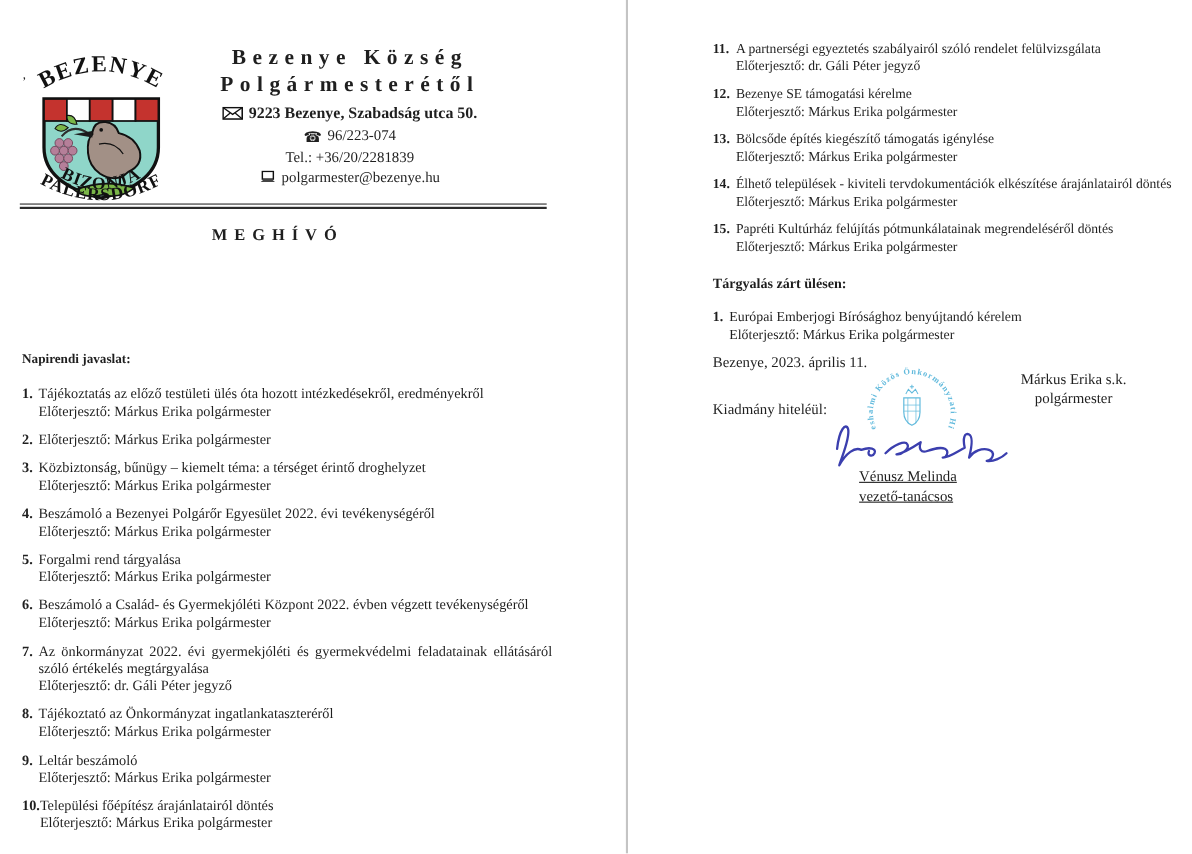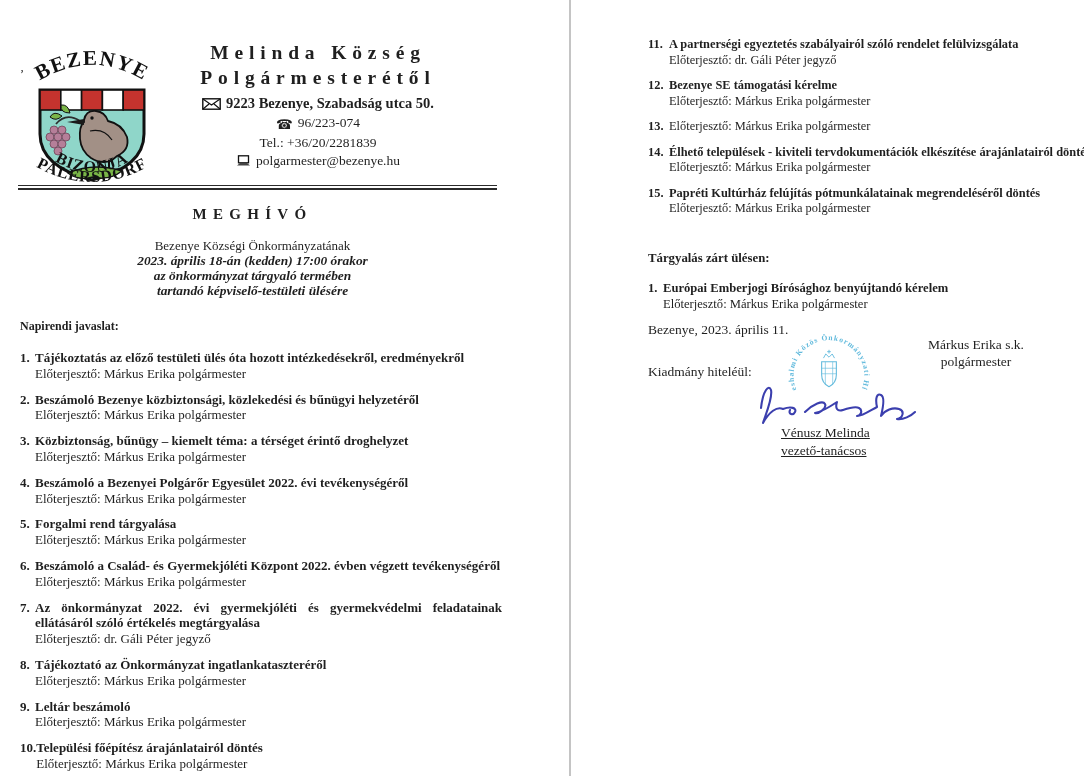--- a/index.html
+++ b/index.html
@@ -32,21 +32,21 @@
   #napirendi{position:absolute;left:20px;top:319px;font-size:12px;font-weight:bold;}
 
   
   .agenda{position:absolute;}
   #list-left{left:20px;top:350px;width:482px;font-size:13px;line-height:15.8px;}
   #list-right{left:77px;top:37px;width:434px;font-size:12.4px;line-height:15.5px;}
   .item{display:flex;margin-bottom:10px;}
   .item .num{font-weight:bold;min-width:15px;white-space:pre;}
   #list-right .item .num{min-width:21px;}
   .item .body{flex:1;}
-  .item .title{font-weight:bold;text-align:justify;}
+  .item .title{font-weight:normal;text-align:justify;}
   #list-right .item .title,#closed-list .item .title{white-space:nowrap;text-align:left;}
   .item .presenter{font-weight:normal;}
 
   
   #closed-head{position:absolute;left:77px;top:251px;font-size:12.8px;font-weight:bold;}
   #closed-list{position:absolute;left:77px;top:281px;width:434px;font-size:12.6px;line-height:15.5px;}
   #date-line{position:absolute;left:77px;top:322px;font-size:13.5px;}
   #signer{position:absolute;left:330px;top:336px;width:150px;text-align:center;
           font-size:13.5px;line-height:17px;}
   #attest{position:absolute;left:77px;top:364px;font-size:13.5px;}
@@ -108,21 +108,21 @@
 
     <text font-size="16" font-weight="bold" fill="#111" letter-spacing="1">
       <textPath href="#arcB1" startOffset="50%" text-anchor="middle">BIZONJA</textPath>
     </text>
     <text font-size="16" font-weight="bold" fill="#111" letter-spacing="1">
       <textPath href="#arcB2" startOffset="50%" text-anchor="middle">PALERSDORF</textPath>
     </text>
   </svg>
 
   <div id="hdr-text">
-    <div class="hdr-title">Melinda Község</div>
+    <div class="hdr-title">Bezenye Község</div>
     <div class="hdr-title">Polgármesterétől</div>
     <div class="hdr-addr">
       <span class="inline-ico">
         <svg width="19" height="12" viewBox="0 0 19 12">
             <rect x="0.8" y="0.8" width="17.4" height="10.4" fill="none" stroke="#111" stroke-width="1.4"></rect>
             <path d="M 1 1 L 9.5 7 L 18 1 M 1 11 L 7 6 M 18 11 L 12 6" fill="none" stroke="#111" stroke-width="1.2"></path>
           </svg>
       </span><span>9223 Bezenye, Szabadság utca 50.</span>
     </div>
     <div class="hdr-contact">
@@ -136,43 +136,36 @@
             <path d="M 1 10.5 L 4 8 h 7 l 3 2.5 Z" fill="#444"></path>
           </svg>
       </span><span>polgarmester@bezenye.hu</span>
     </div>
   </div>
 
   <div id="rule"></div>
 
   <div id="meghivo">MEGHÍVÓ</div>
 
-  <div id="inv">
-    <div>Bezenye Községi Önkormányzatának</div>
-    <div class="bi">2023. április 18-án (kedden) 17:00 órakor</div>
-    <div class="bi">az önkormányzat tárgyaló termében</div>
-    <div class="bi">tartandó képviselő-testületi ülésére</div>
-  </div>
 
   <div id="napirendi">Napirendi javaslat:</div>
 
   <div id="list-left" class="agenda">
 
       <div class="item">
         <span class="num">1.</span>
         <div class="body">
           <div class="title">Tájékoztatás az előző testületi ülés óta hozott intézkedésekről, eredményekről</div>
           <div class="presenter">Előterjesztő: Márkus Erika polgármester</div>
         </div>
       </div>
 
       <div class="item">
         <span class="num">2.</span>
         <div class="body">
-          <div class="title">Beszámoló Bezenye közbiztonsági, közlekedési és bűnügyi helyzetéről</div>
           <div class="presenter">Előterjesztő: Márkus Erika polgármester</div>
         </div>
       </div>
 
       <div class="item">
         <span class="num">3.</span>
         <div class="body">
           <div class="title">Közbiztonság, bűnügy – kiemelt téma: a térséget érintő droghelyzet</div>
           <div class="presenter">Előterjesztő: Márkus Erika polgármester</div>
         </div>
@@ -254,20 +247,21 @@
         <span class="num">12.</span>
         <div class="body">
           <div class="title">Bezenye SE támogatási kérelme</div>
           <div class="presenter">Előterjesztő: Márkus Erika polgármester</div>
         </div>
       </div>
 
       <div class="item">
         <span class="num">13.</span>
         <div class="body">
+          <div class="title">Bölcsőde építés kiegészítő támogatás igénylése</div>
           <div class="presenter">Előterjesztő: Márkus Erika polgármester</div>
         </div>
       </div>
 
       <div class="item">
         <span class="num">14.</span>
         <div class="body">
           <div class="title">Élhető települések - kiviteli tervdokumentációk elkészítése árajánlatairól döntés</div>
           <div class="presenter">Előterjesztő: Márkus Erika polgármester</div>
         </div>

